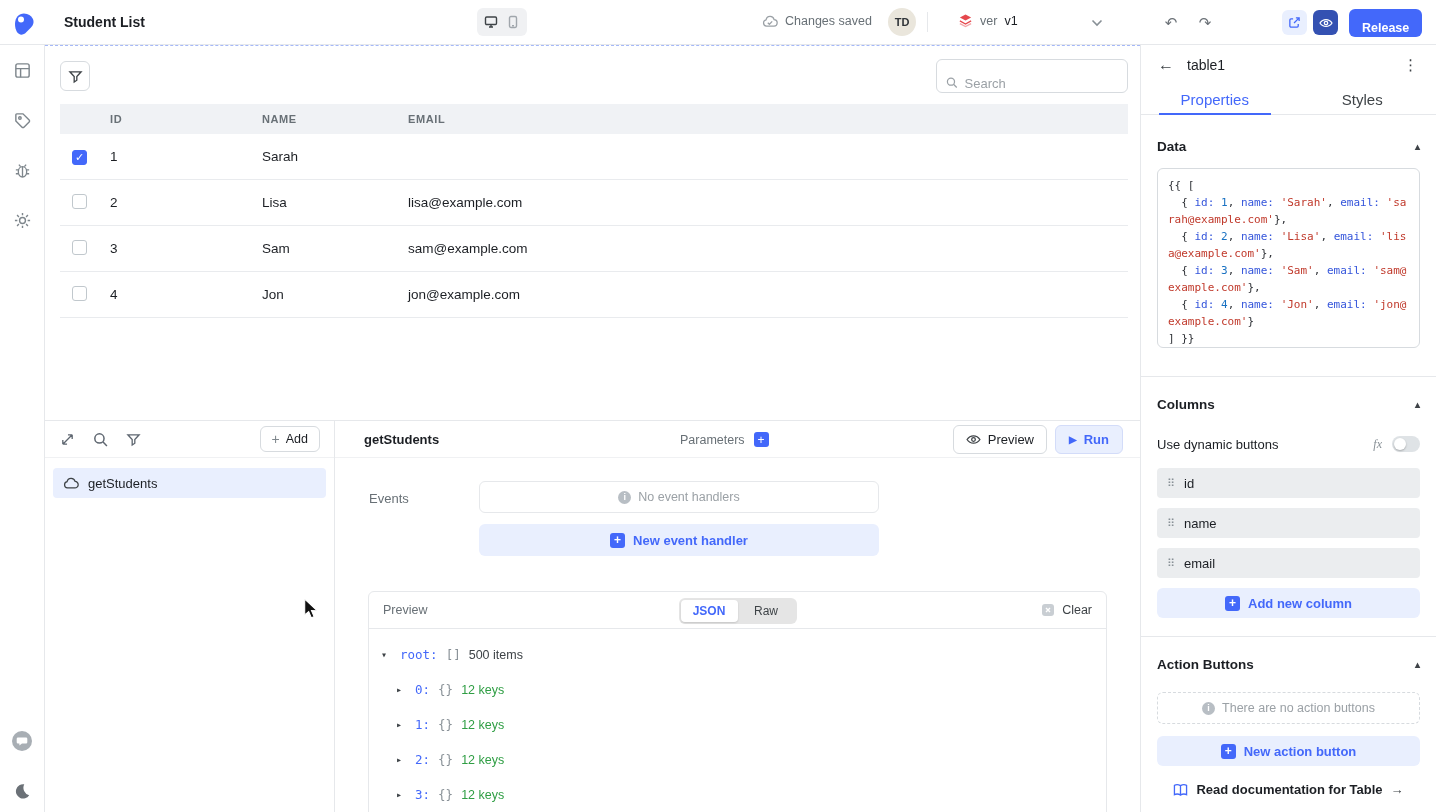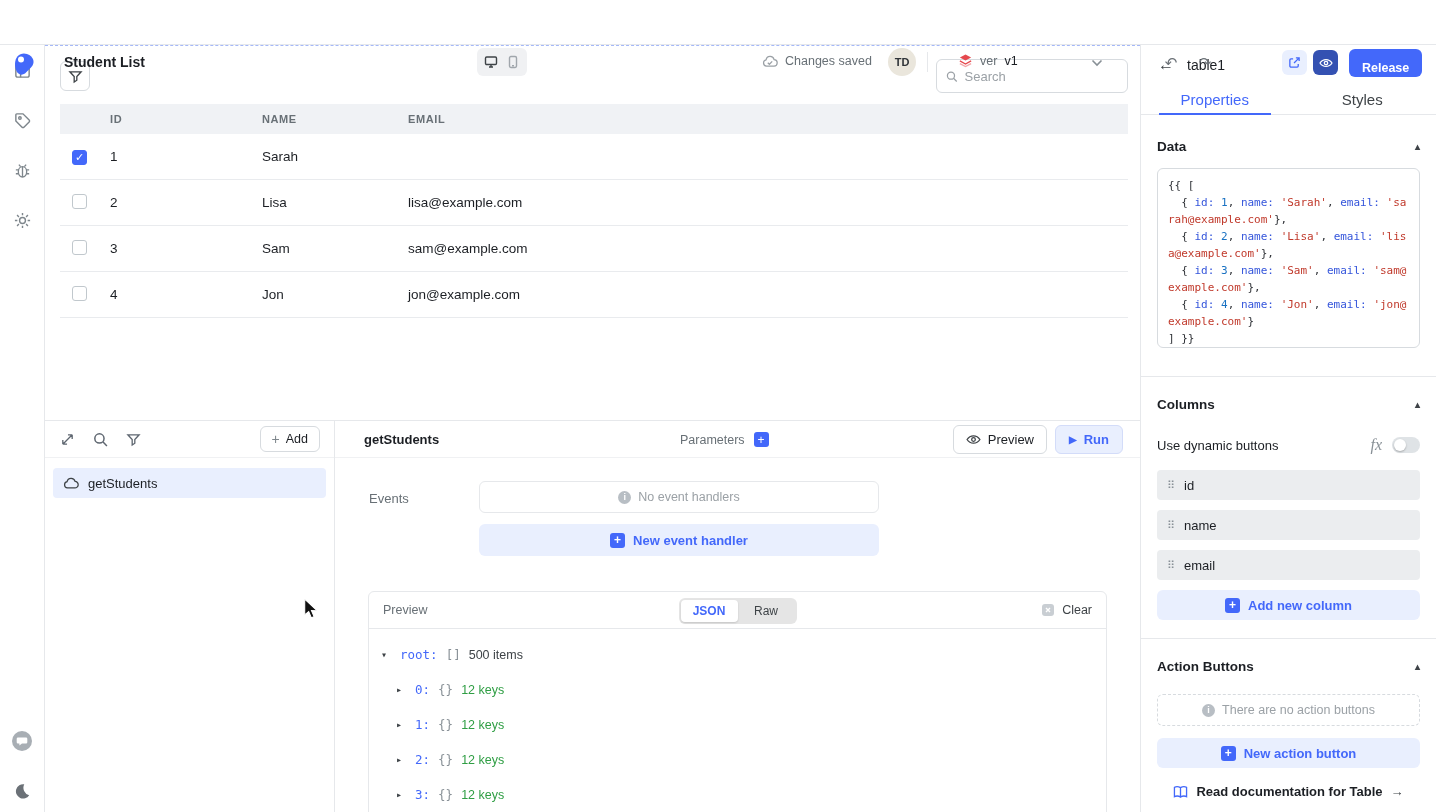--- a/index.html
+++ b/index.html
@@ -9,21 +9,21 @@
 }
 *{margin:0;padding:0;box-sizing:border-box;}
 html,body{width:1436px;height:812px;}
 body{font-family:"Liberation Sans",sans-serif;color:var(--text);background:#fff;overflow:hidden;}
 .app{position:relative;width:1436px;height:812px;background:#fff;overflow:hidden;}
 svg{display:block;}
 button{font-family:inherit;border:none;background:none;cursor:pointer;color:inherit;}
 
 
 .topbar{position:absolute;top:0;left:0;width:1436px;height:45px;background:#fff;border-bottom:1px solid var(--border);z-index:20;}
-.topbar>*{position:absolute;margin-top:40px;}
+.topbar>*{position:absolute;}
 .logo{left:9px;top:8px;width:30px;height:30px;display:flex;align-items:center;justify-content:center;}
 .app-title{left:64px;top:14px;font-size:14px;font-weight:700;}
 .device-toggle{left:477px;top:8px;height:28px;display:flex;align-items:center;gap:2px;background:#F0F1F3;border-radius:6px;padding:2px 4px;}
 .device-toggle .seg{width:20px;height:22px;display:flex;align-items:center;justify-content:center;border-radius:4px;}
 .saved{left:762px;top:14px;display:flex;align-items:flex-end;gap:7px;font-size:12.5px;color:var(--muted);}
 .avatar{left:888px;top:8px;width:28px;height:28px;border-radius:50%;background:#EAE6DC;display:flex;align-items:center;justify-content:center;font-size:11px;font-weight:700;color:#2F3337;}
 .vdiv{left:927px;top:12px;width:1px;height:20px;background:var(--border);}
 .version{left:958px;top:13px;display:flex;align-items:center;gap:7px;font-size:12.5px;}
 .version .pfx{color:var(--muted);}
 .chev-btn{left:1086px;top:12px;width:22px;height:22px;display:flex;align-items:center;justify-content:center;}
@@ -36,21 +36,21 @@
 
 .leftrail{position:absolute;top:45px;left:0;width:45px;height:767px;background:#fff;border-right:1px solid var(--border);display:flex;flex-direction:column;align-items:center;padding:14px 0 10px;gap:28px;}
 .rail-ic{width:22px;height:22px;display:flex;align-items:center;justify-content:center;}
 .rail-spacer{margin-top:auto;}
 
 
 .canvas{position:absolute;top:45px;left:45px;width:1095px;height:375px;background:#fff;border-top:1px dashed #A5B8F8;}
 .table-widget{position:absolute;top:15px;left:15px;width:1068px;bottom:0;}
 .tw-toolbar{display:flex;justify-content:space-between;align-items:center;height:30px;margin-bottom:13px;}
 .filter-btn{width:30px;height:30px;border:1px solid var(--border-strong);border-radius:6px;display:flex;align-items:center;justify-content:center;background:#fff;}
-.search-box{width:192px;height:30px;border:1px solid var(--border-strong);border-radius:6px;display:flex;align-items:center;padding:16px 9px;gap:7px;background:#fff;}
+.search-box{width:192px;height:30px;border:1px solid var(--border-strong);border-radius:6px;display:flex;align-items:flex-start;padding:16px 9px;gap:7px;background:#fff;}
 .search-box input{border:none;outline:none;font-size:13px;width:100%;font-family:inherit;color:var(--text);}
 .search-box input::placeholder{color:#9BA1A6;}
 .tw-head,.trow{display:grid;grid-template-columns:46px 152px 146px 1fr;align-items:center;}
 .tw-head{height:30px;background:#F0F2F5;}
 .tw-head .th{font-size:11px;font-weight:700;letter-spacing:.6px;color:var(--muted);padding-left:4px;}
 .trow{height:46px;border-bottom:1px solid #E9EBEE;font-size:13.5px;background:#fff;}
 .td{padding-left:4px;}
 .cbcell{padding-left:0;}
 .checkbox{width:15px;height:15px;border:1.5px solid #C1C8CD;border-radius:3px;display:inline-flex;align-items:center;justify-content:center;background:#fff;margin-left:12px;font-size:11px;}
 .checkbox.checked{background:var(--accent);border-color:var(--accent);color:#fff;}
@@ -109,21 +109,21 @@
 .insp-section{padding:24px 16px 0;}
 .sec-head{display:flex;align-items:center;justify-content:space-between;font-size:13.5px;font-weight:700;}
 .sec-caret{font-size:10px;color:#3E4347;}
 .code-box{margin-top:14px;border:1px solid var(--border-strong);border-radius:6px;padding:8px 10px;height:180px;overflow:hidden;font-family:"DejaVu Sans Mono",monospace;font-size:11px;line-height:17px;}
 .code-line{white-space:pre-wrap;word-break:break-all;}
 .tk-p{color:#303338;} .tk-k{color:var(--code-key);} .tk-s{color:var(--code-string);} .tk-n{color:#1971C2;}
 .insp-section.bordered{margin-top:28px;border-top:1px solid var(--border);padding-top:20px;}
 .insp-section.bordered.tight{margin-top:18px;}
 .dyn-row{margin-top:24px;display:flex;align-items:center;font-size:13px;}
 .dyn-right{margin-left:auto;display:flex;align-items:center;gap:10px;}
-.fx{font-style:italic;color:#889096;font-size:16px;font-family:"Liberation Serif",serif;}
+.fx{font-style:italic;color:#889096;font-size:12px;font-family:"Liberation Serif",serif;}
 .toggle{width:28px;height:16px;border-radius:9px;background:#DFE3E6;position:relative;}
 .toggle .knob{position:absolute;left:2px;top:2px;width:12px;height:12px;border-radius:50%;background:#fff;box-shadow:0 1px 2px rgba(0,0,0,.25);}
 .col-list{margin-top:16px;}
 .col-chip{height:30px;background:#EBEDEF;border-radius:4px;margin-bottom:10px;display:flex;align-items:center;gap:9px;padding:0 10px;font-size:13px;}
 .drag{color:#889096;font-size:11px;}
 .blue-btn{margin-top:6px;width:100%;height:30px;background:var(--accent-light);border-radius:6px;display:flex;align-items:center;justify-content:center;gap:8px;font-size:13px;font-weight:700;color:var(--accent);}
 .empty-dashed{margin-top:20px;height:32px;border:1px dashed var(--border-strong);border-radius:6px;display:flex;align-items:center;justify-content:center;gap:7px;font-size:12.5px;color:#9BA1A6;}
 .empty-dashed+.blue-btn{margin-top:12px;}
 .doc-row{margin-top:16px;display:flex;align-items:center;justify-content:center;gap:8px;font-size:13px;font-weight:700;}
 .doc-arrow{color:#3E4347;}

